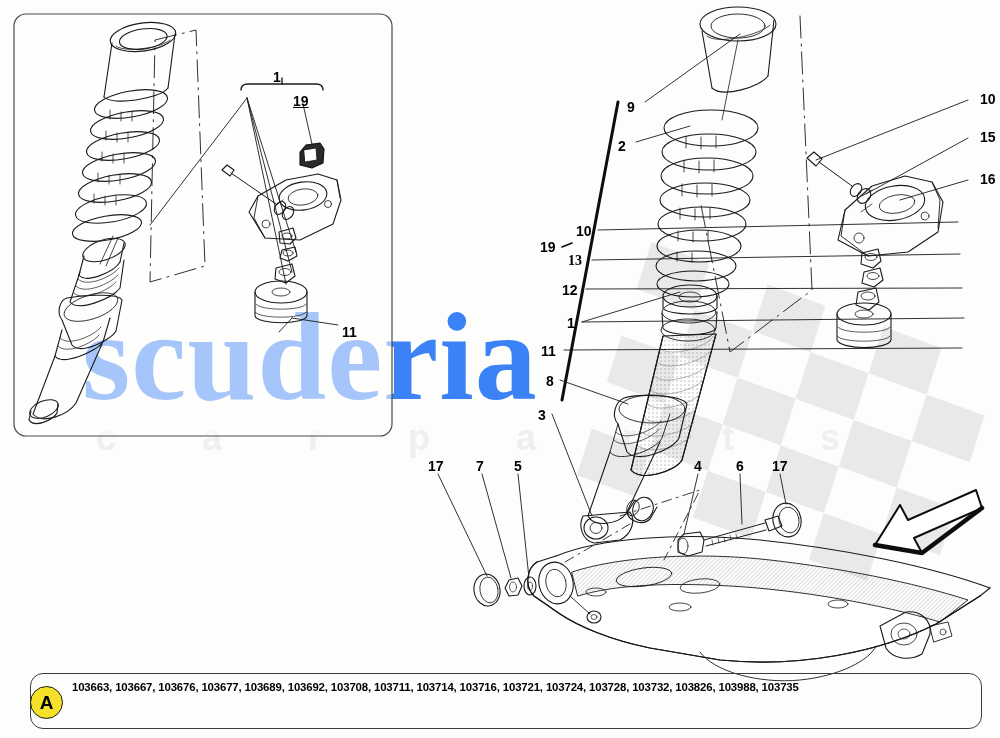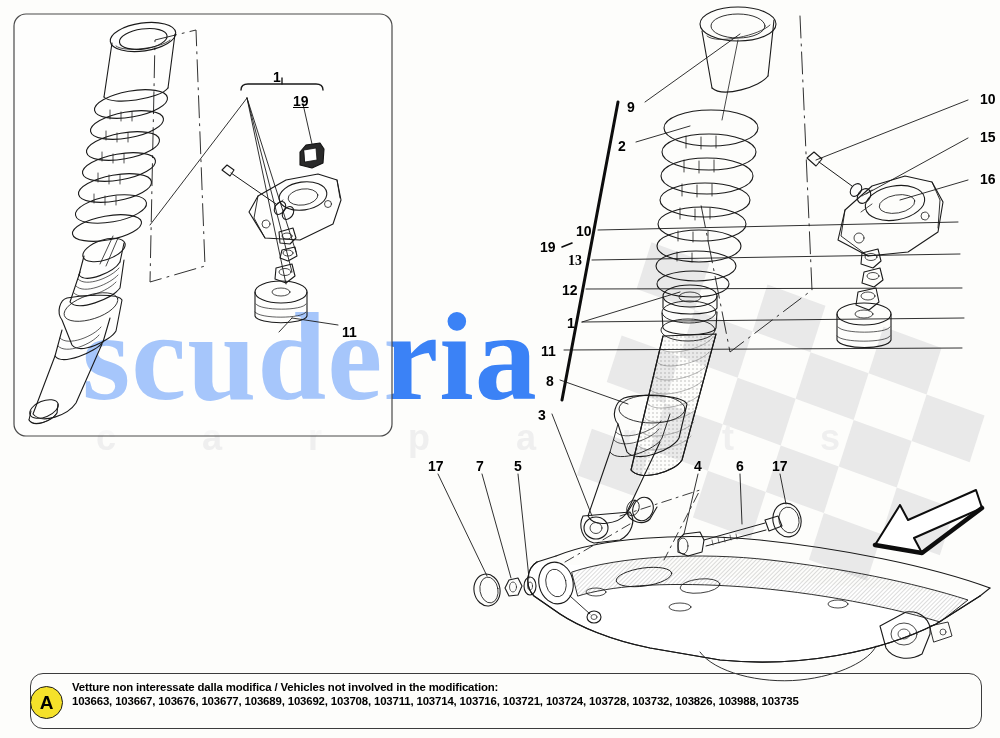--- a/index.html
+++ b/index.html
@@ -499,17 +499,16 @@
   <div class="callout" style="left:428px;top:459px;">17</div>
   <div class="callout" style="left:476px;top:459px;">7</div>
   <div class="callout" style="left:514px;top:459px;">5</div>
   <div class="callout" style="left:694px;top:459px;">4</div>
   <div class="callout" style="left:736px;top:459px;">6</div>
   <div class="callout" style="left:772px;top:459px;">17</div>
 
   <div id="note-box"></div>
   <div id="note-badge">A</div>
   <div id="note-text">
-    <span class="nums">Vetture non interessate dalla modifica / Vehicles not involved in the modification:</span>
     <span class="nums">103663, 103667, 103676, 103677, 103689, 103692, 103708, 103711, 103714, 103716, 103721, 103724, 103728, 103732, 103826, 103988, 103735</span>
   </div>
 
 </div>
 
 </body></html>

